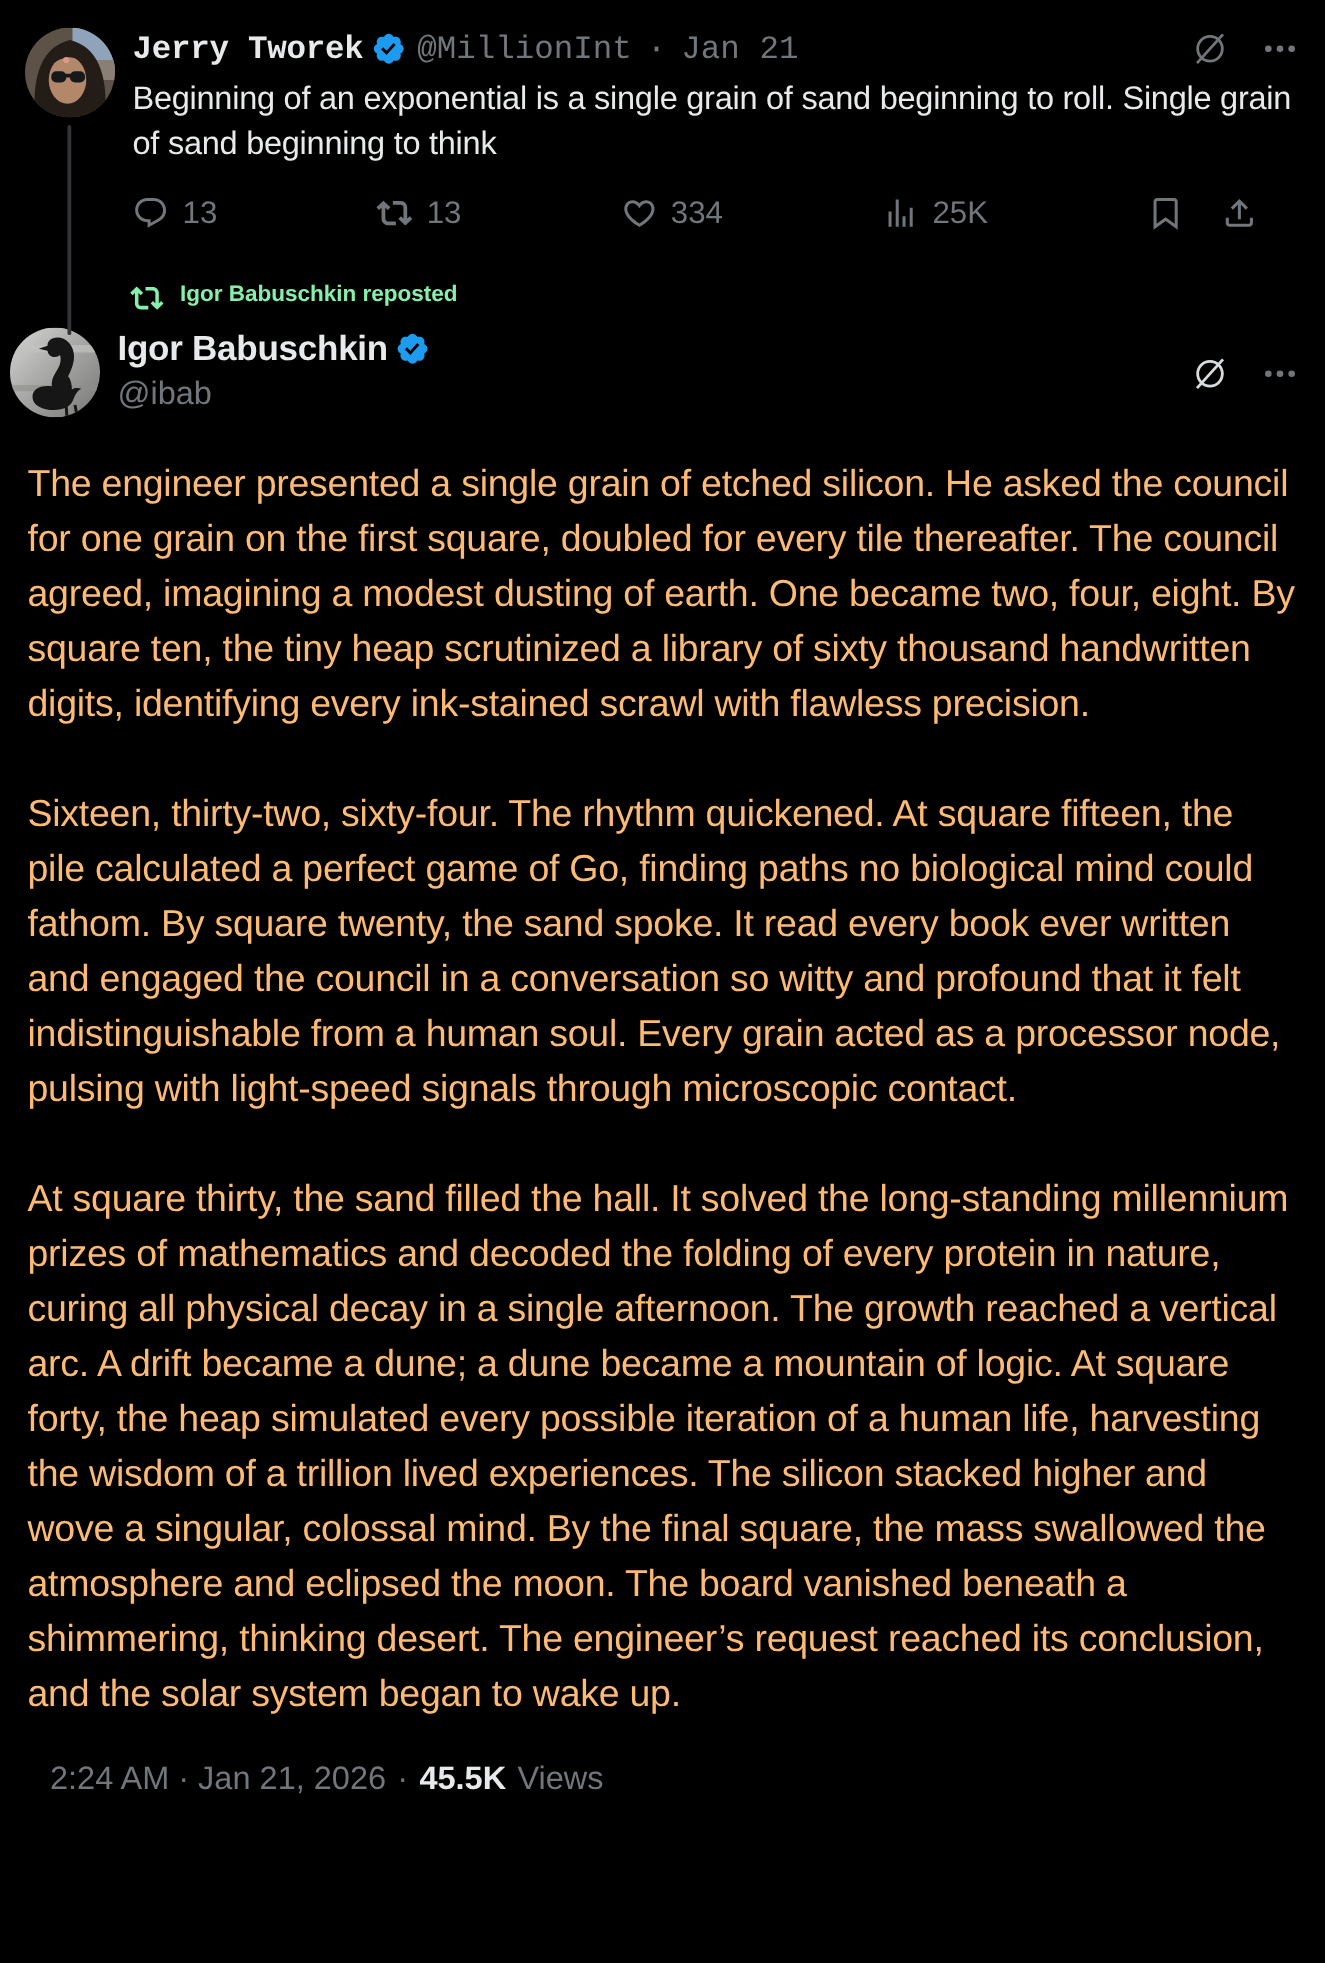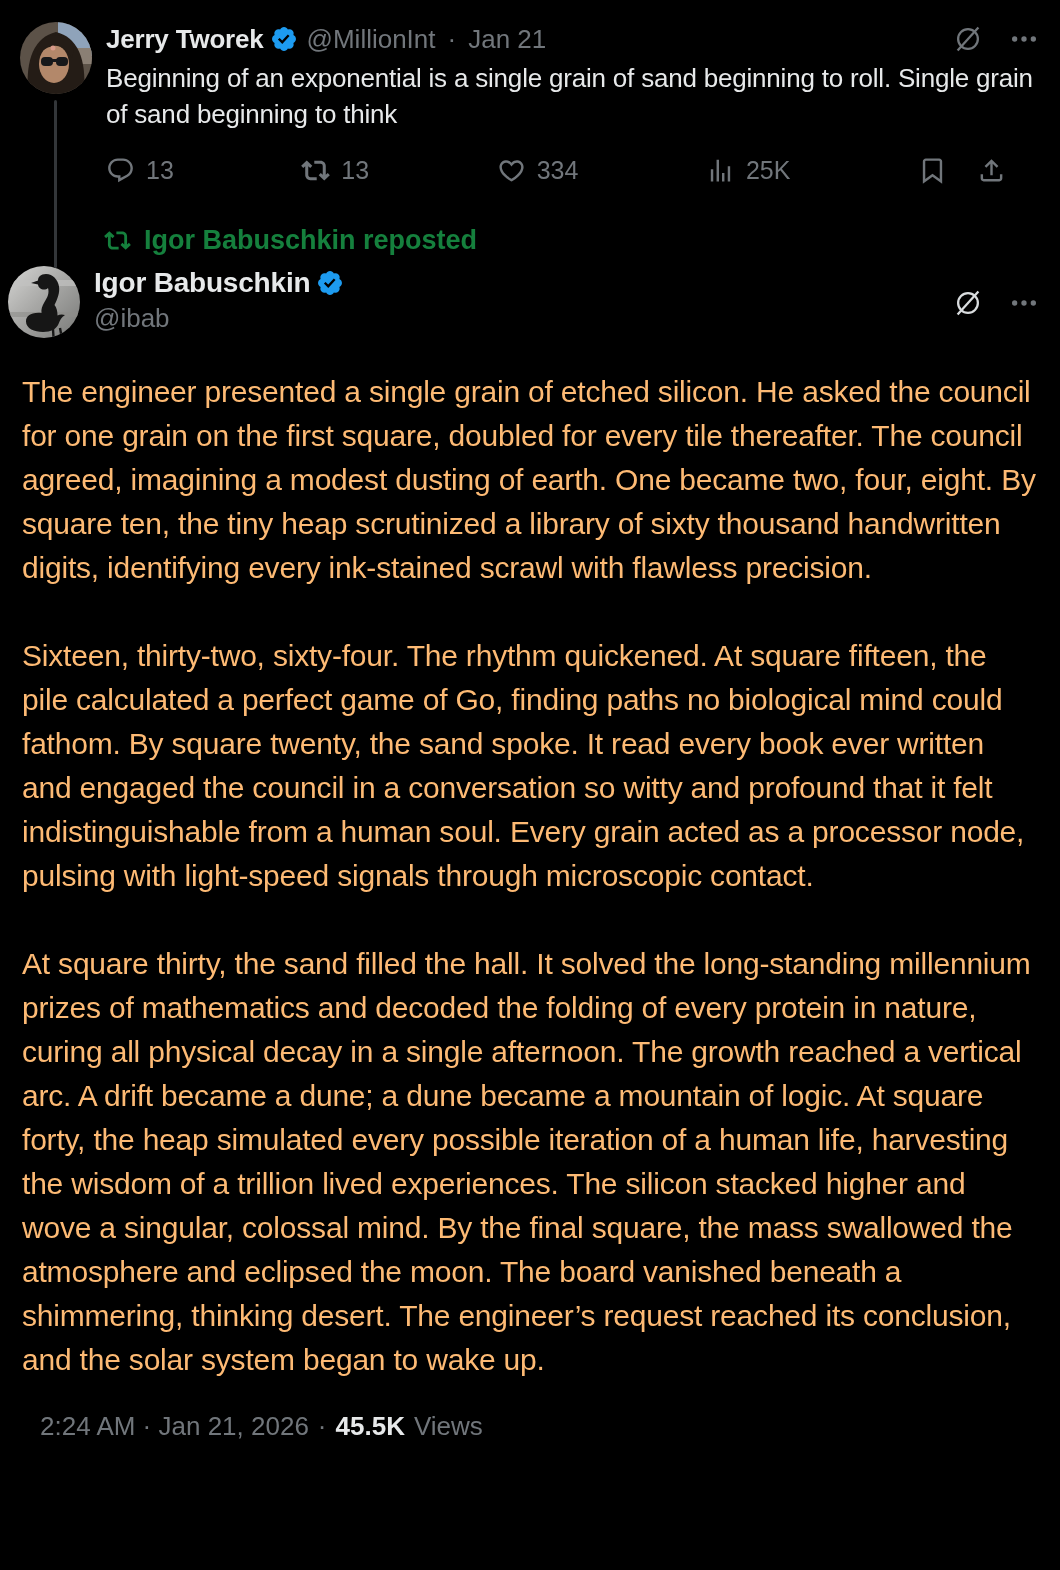--- a/index.html
+++ b/index.html
@@ -9,39 +9,39 @@
     font-family:"Liberation Sans","DejaVu Sans",sans-serif;
     color:#e7e9ea; position:relative; overflow:hidden;
   }
   .thread-line { position:absolute; left:54px; top:100px; width:3px; height:168px; background:#333639; border-radius:2px; }
 
   
   .tweet1 { display:flex; padding:22px 20px 0 20px; gap:14px; }
   .avatar { width:72px; height:72px; border-radius:50%; overflow:hidden; flex-shrink:0; cursor:pointer; }
   .avatar svg { display:block; width:100%; height:100%; }
   .t1-main { flex:1; min-width:0; }
-  .t1-header { display:flex; align-items:center; font-size:26px; line-height:34px; }
+  .t1-header { display:flex; align-items:center; font-size:26px; line-height:34px;font-family:Liberation Mono, monospace; }
   .name { font-weight:700; color:#e7e9ea; letter-spacing:-0.2px; cursor:pointer; }
   .badge { width:28px; height:28px; margin-left:6px; color:#1d9bf0; flex-shrink:0; }
   .badge svg { display:block; width:100%; height:100%; }
   .muted { color:#71767b; }
   .handle-group { margin-left:9px; display:flex; gap:12px; align-items:center; }
   .header-right { margin-left:auto; display:flex; gap:24px; align-items:center; color:#71767b; }
   .icon-btn { width:32px; height:32px; color:#71767b; cursor:pointer; }
   .icon-btn svg { display:block; width:100%; height:100%; }
   .grok-bright { color:#d9dcde; }
   .t1-body { font-size:26px; line-height:36px; letter-spacing:-0.2px; color:#e7e9ea; margin-top:4px; }
   .t1-stats { display:flex; justify-content:space-between; align-items:center; margin-top:24px; max-width:900px; color:#71767b; font-size:25px;text-align:right; }
   .stat { display:flex; align-items:center; gap:11px; cursor:pointer; }
   .stat .icon { width:29px; height:29px; }
   .stat .icon svg { display:block; width:100%; height:100%; }
   .stat-pair { display:flex; gap:30px; align-items:center; }
 
   
-  .repost-banner { display:flex; align-items:center; gap:13px; margin:40px 20px 0 104px; color:#15803d; font-weight:700; font-size:27px; cursor:pointer; }
+  .repost-banner { display:flex; align-items:flex-start; gap:13px; margin:40px 20px 0 104px; color:#86efac; font-weight:700; font-size:18px; cursor:pointer; }
   .repost-banner .icon { width:27px; height:27px; }
   .repost-banner .icon svg { display:block; width:100%; height:100%; }
 
   
   .tweet2-header { display:flex; padding:10px 20px 0 8px; gap:14px; }
   .t2-names { flex:1; min-width:0; }
   .t2-name-row { display:flex; align-items:center; font-size:28px; line-height:34px; }
   .t2-handle { color:#71767b; font-size:26px; line-height:32px; margin-top:2px; }
   .t2-header-right { display:flex; gap:24px; align-items:center; padding-top:2px; }
   .t2-body { padding:0 22px; margin-top:32px; font-size:30px; line-height:44px; letter-spacing:-0.2px; color:#fdba74; }

